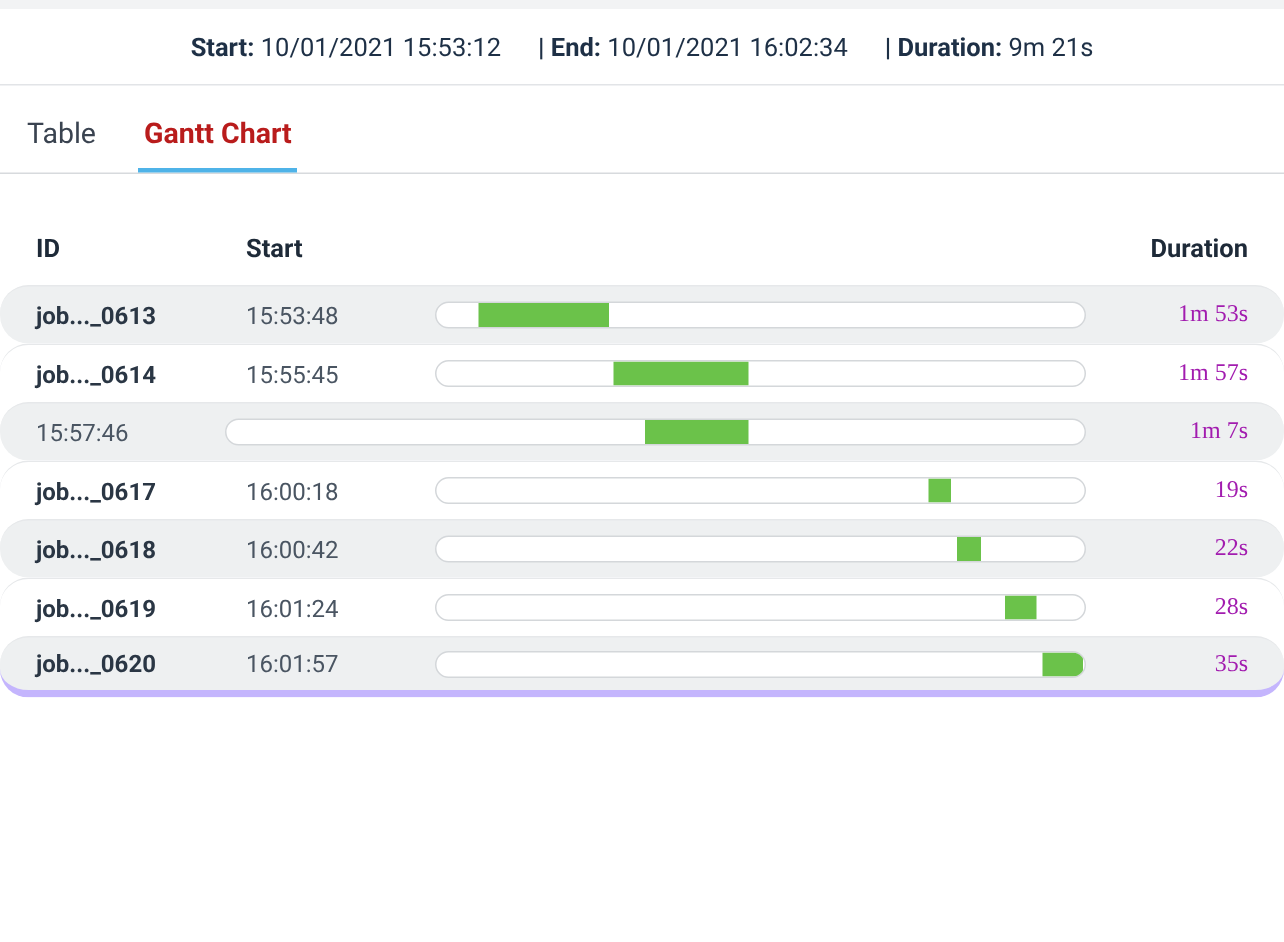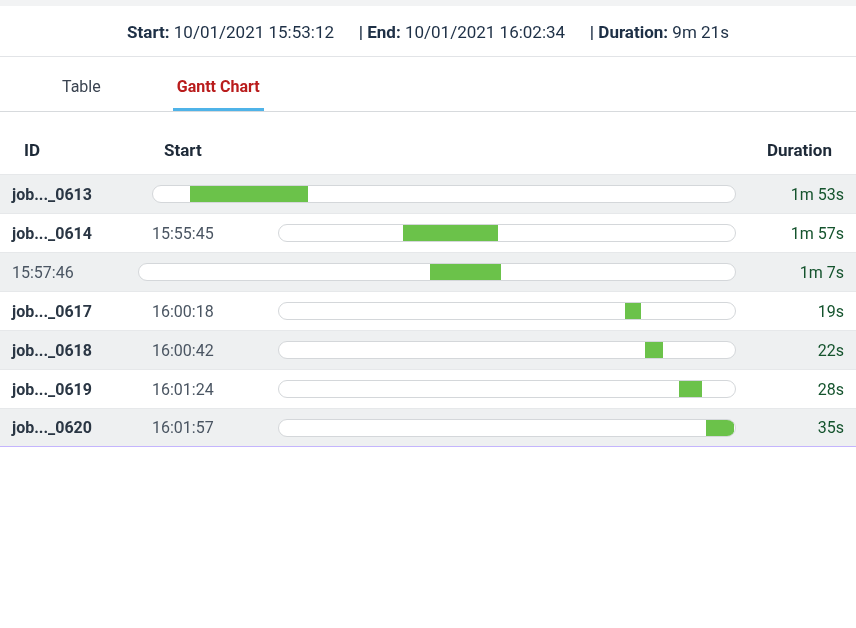--- a/index.html
+++ b/index.html
@@ -26,86 +26,87 @@
     .info-bar .sep { margin: 0 6px 0 6px; }
     .tabs {
       display: flex;
       gap: 24px;
       padding: 0 14px;
       margin-top: 10px;
       border-bottom: 1px solid #d7dadd;
     }
     .tab {
       padding: 10px 4px 12px 4px;
-      font-size: 16px;
+      font-size: 19px;
       color: #3a4350;
       cursor: pointer;
       border-bottom: 3px solid transparent;
       position: relative;
-      margin-left: 44px;
     }
     .tab.active {
       font-weight: 700;
       color: #b91c1c;
       border-bottom: 3px solid #4fb3e8;
     }
     .table {
-      margin-top: 28px;
+      margin-top: 40px;
       width: 100%;
     }
     .thead {
       display: flex;
       padding: 0 24px 14px 24px;
       font-size: 17px;
       font-weight: 700;
       color: #1e2a38;
     }
     .col-id { width: 140px; flex-shrink: 0; }
     .col-start { width: 126px; flex-shrink: 0; }
     .col-gantt { flex: 1; padding-right: 8px; }
     .col-duration { width: 100px; flex-shrink: 0; text-align: right; }
     .tbody { }
     .row {
       display: flex;
       align-items: center;
-      padding: 8px 12px;
+      padding: 8px 24px;
       border-top: 1px solid #e6e8ea;
       font-size: 16px;
       min-height: 39px;
+      border-radius: 19px;
     }
     .row:nth-child(odd) {
       background: #eef0f1;
     }
     .row .col-id {
       font-weight: 700;
       color: #2a3644;
       white-space: nowrap;
     }
     .row .col-start {
       color: #4a5562;
     }
     .row .col-duration {
-      color: #14532d;
+      color: #a21caf;
+      font-family: Liberation Serif, serif;
     }
     .gantt-track {
       position: relative;
       height: 18px;
       border: 1px solid #d4d7da;
       border-radius: 10px;
       background: #fff;
       overflow: hidden;
     }
     .gantt-bar {
       position: absolute;
       top: 0;
       bottom: 0;
       background: #6bc24a;
     }
     .tbody .row:last-child {
-      border-bottom: 1px solid #c4b5fd;
+      border-bottom: 5px solid #c4b5fd;
     }
   </style>
 </head>
 <body>
 
 <div class="topbar-bg"></div>
 
 <div class="info-bar">
   <span class="label">Start:</span>
   <span>10/01/2021 15:53:12</span>
@@ -125,20 +126,21 @@
 <div class="table">
   <div class="thead">
     <div class="col-id">ID</div>
     <div class="col-start">Start</div>
     <div class="col-gantt"></div>
     <div class="col-duration">Duration</div>
   </div>
   <div class="tbody" id="tbody">
       <div class="row">
         <div class="col-id">job..._0613</div>
+        <div class="col-start">15:53:48</div>
         <div class="col-gantt">
           <div class="gantt-track">
             <div class="gantt-bar" style="left: 6.41711%; width: 20.1426%;"></div>
           </div>
         </div>
         <div class="col-duration">1m 53s</div>
       </div>
       <div class="row">
         <div class="col-id">job..._0614</div>
         <div class="col-start">15:55:45</div>

